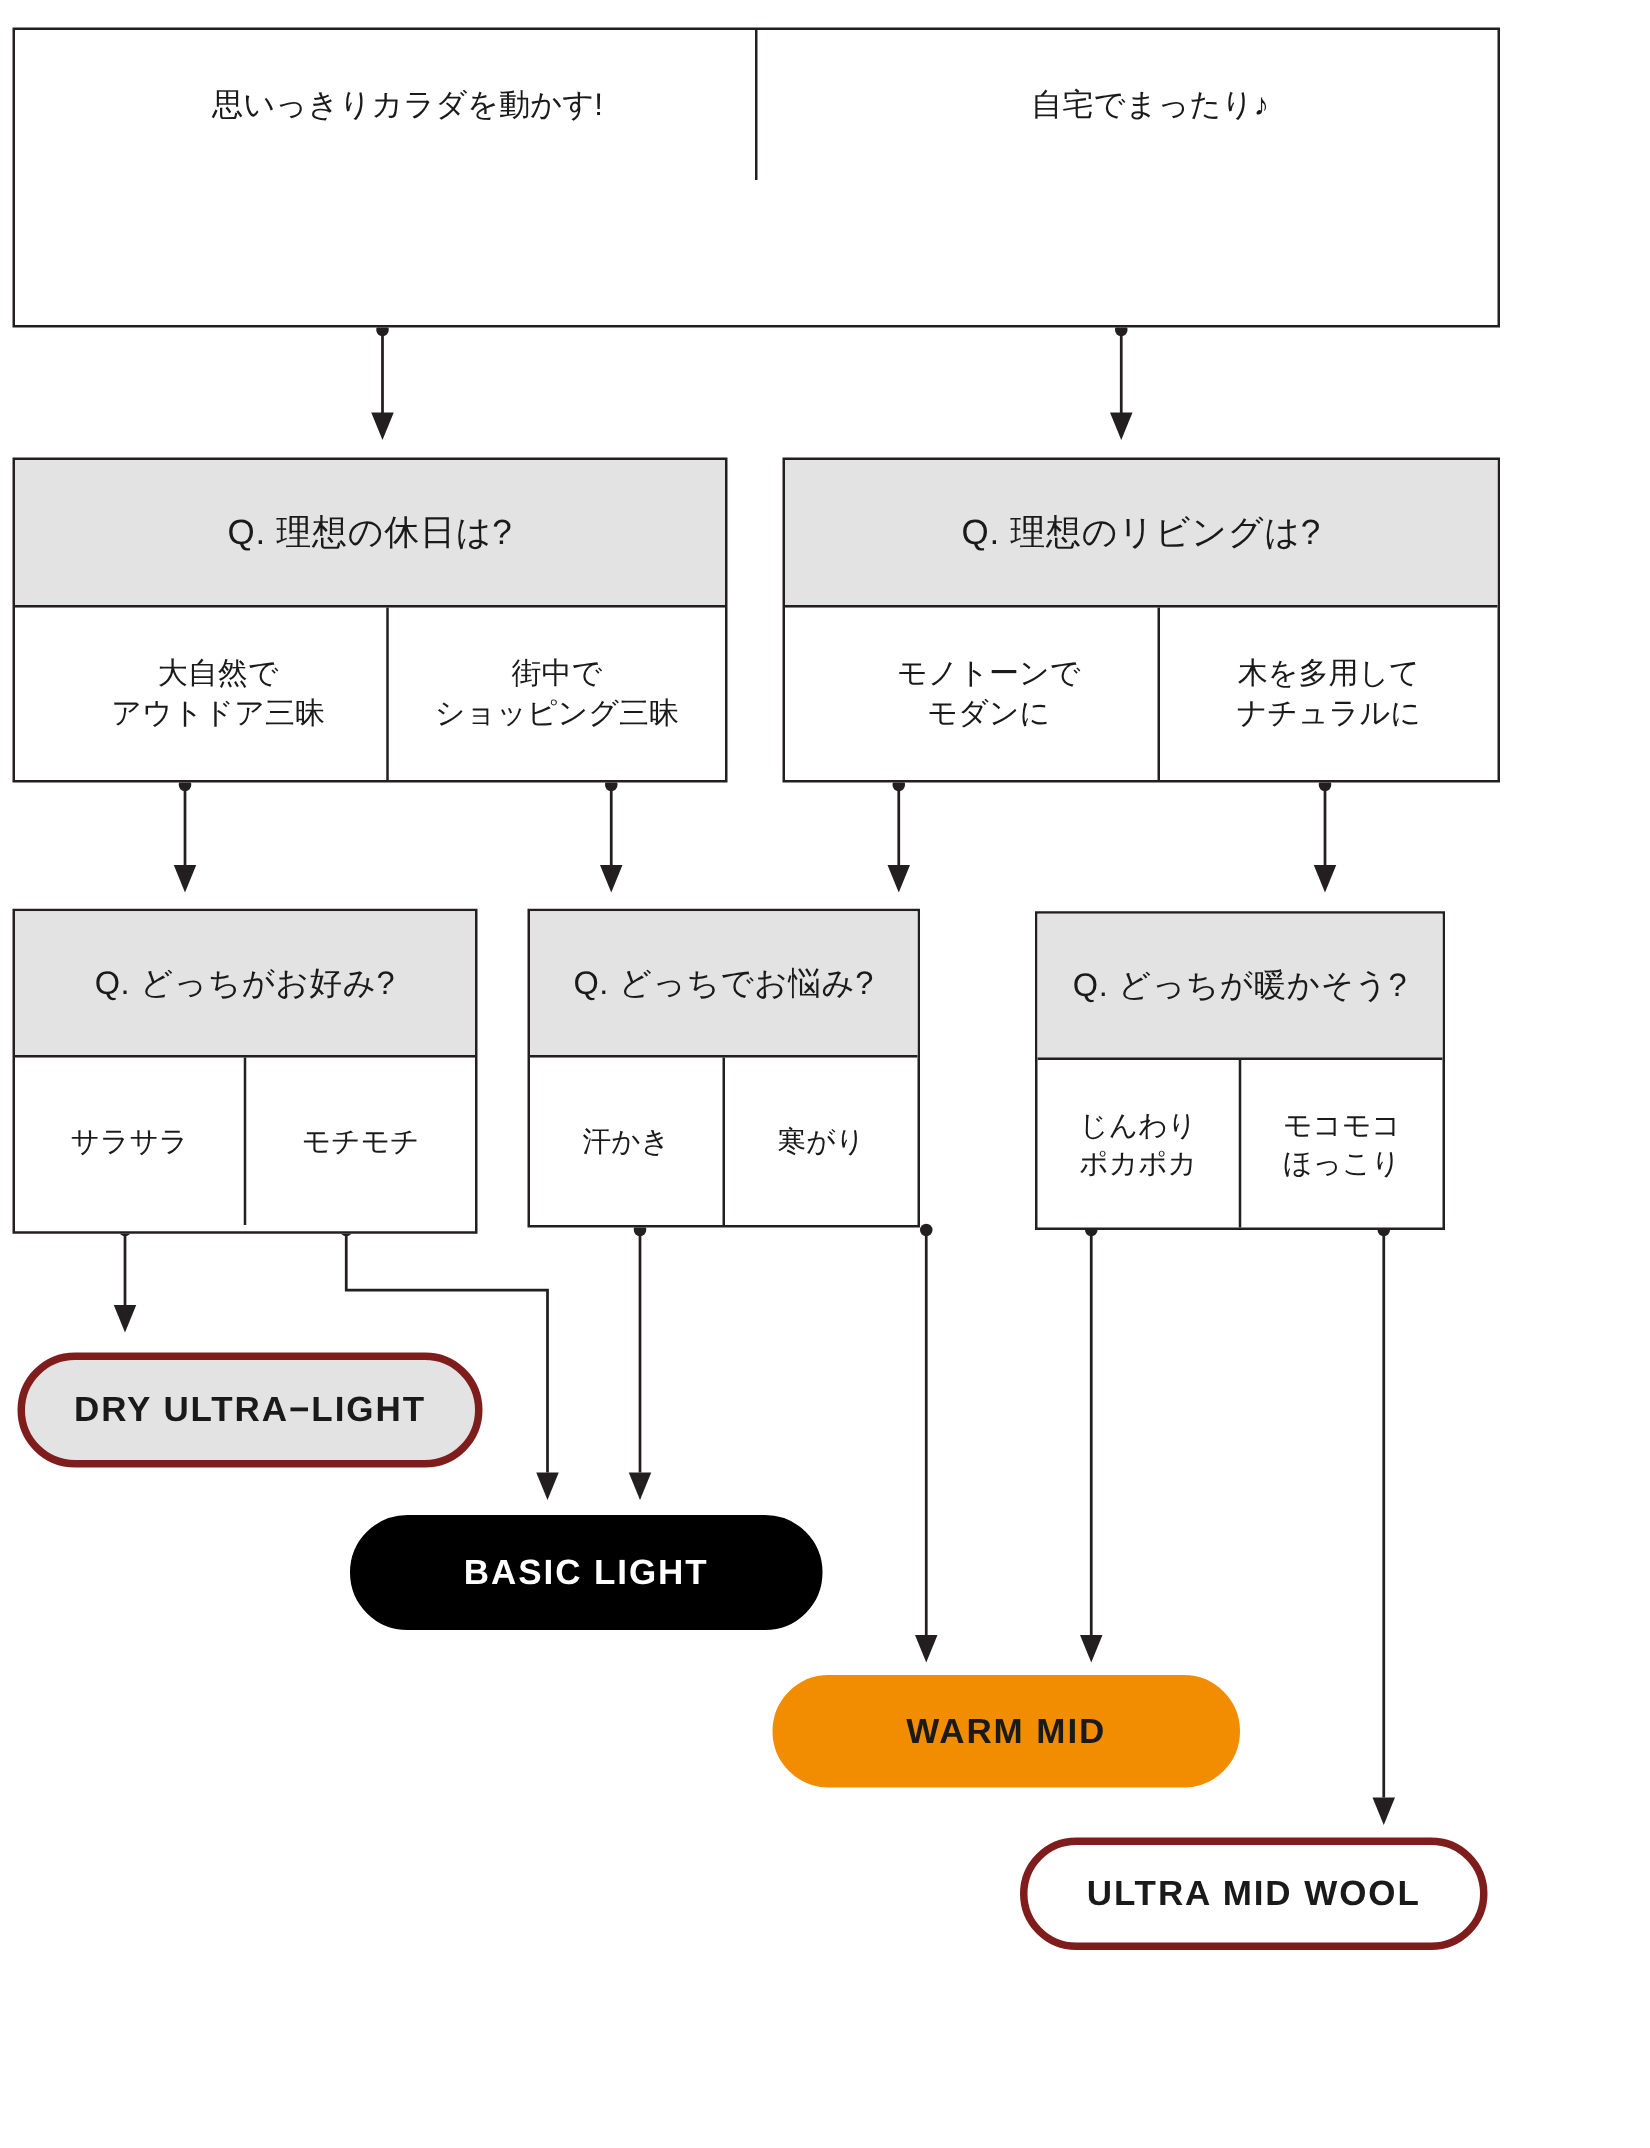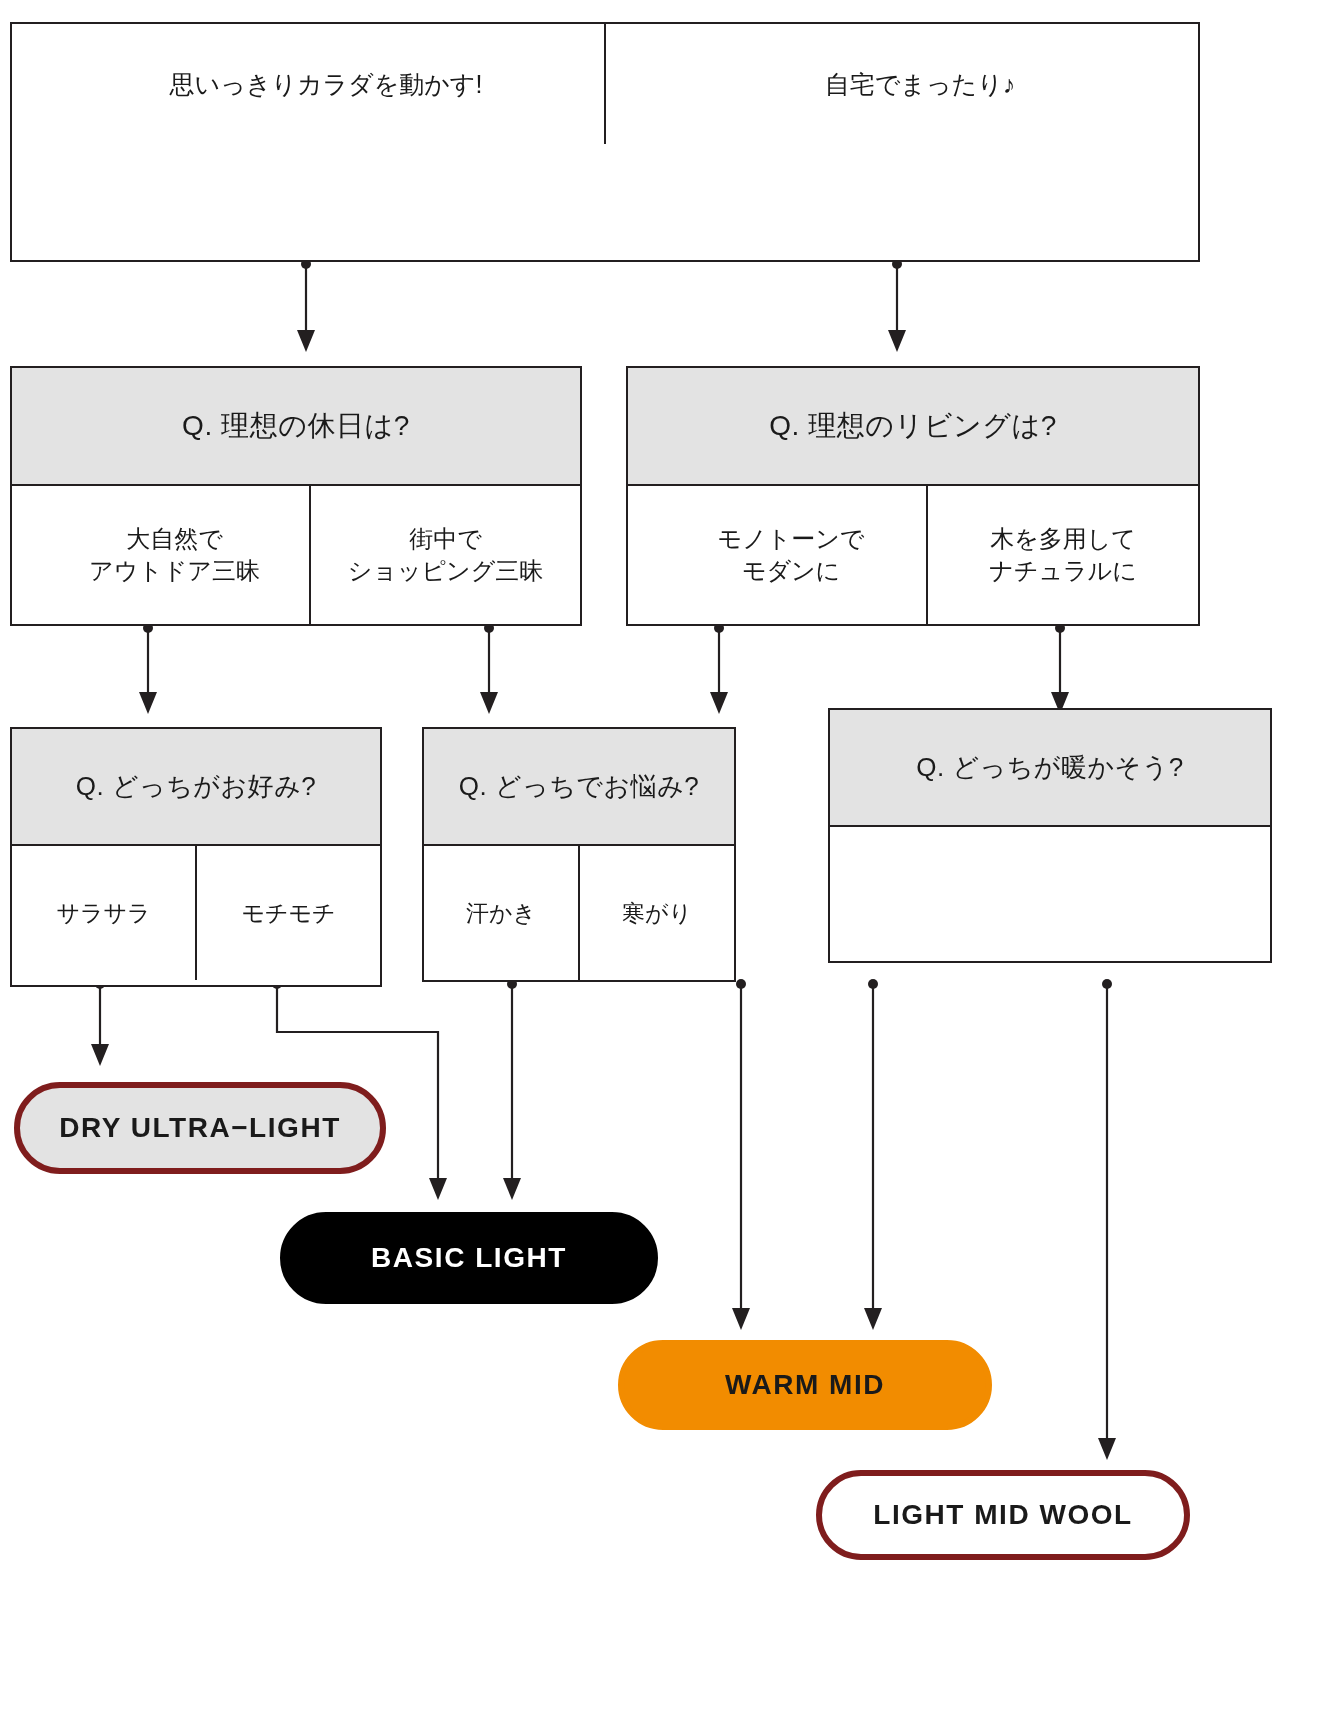--- a/index.html
+++ b/index.html
@@ -60,21 +60,21 @@
   
   #q-holiday{ left:10px; top:366px; width:572px; height:260px; }
   #q-living{  left:626px; top:366px; width:574px; height:260px; }
   #q-holiday .qhead,#q-living .qhead{ height:118px; font-size:28px; }
   #q-holiday .qopts,#q-living .qopts{ height:138px;margin-left:28px; }
   #q-holiday .qopt,#q-living .qopt{ font-size:24px; }
 
   
   #q-feel{  left:10px;  top:727px; width:372px; height:260px; }
   #q-worry{ left:422px; top:727px; width:314px; height:255px; }
-  #q-warm{  left:828px; top:708px; width:444px; height:255px; }
+  #q-warm{  left:828px; top:729px; width:328px; height:255px; }
   #q-feel .qhead,#q-worry .qhead,#q-warm .qhead{ height:117px; font-size:26px; }
   #q-feel .qopts,#q-worry .qopts,#q-warm .qopts{ height:134px; }
   #q-feel .qopt,#q-worry .qopt,#q-warm .qopt{ font-size:23px; }
 
   
   .pill{
     position:absolute;
     box-sizing:border-box;
     border:6px solid #7f1d1d;
     border-radius:999px;
@@ -219,20 +219,26 @@
   <div class="qbox" id="q-worry">
     <div class="qhead">Q. どっちでお悩み?</div>
     <div class="qopts">
       <div class="qopt">汗かき</div>
       <div class="qopt">寒がり</div>
     </div>
   </div>
 
   <div class="qbox" id="q-warm">
     <div class="qhead">Q. どっちが暖かそう?</div>
+    <div class="qopts">
+      <div class="qopt">じんわり
+ポカポカ</div>
+      <div class="qopt">モコモコ
+ほっこり</div>
+    </div>
   </div>
 
   <div class="pill" id="r-dry">DRY ULTRA−LIGHT</div>
   <div class="pill" id="r-basiclight">BASIC LIGHT</div>
   <div class="pill" id="r-warmmid">WARM MID</div>
-  <div class="pill" id="r-basicmidwool">LIGHT MID WOOL</div>
+  <div class="pill" id="r-basicmidwool">ULTRA MID WOOL</div>
 
 </div>
 
 </body></html>

